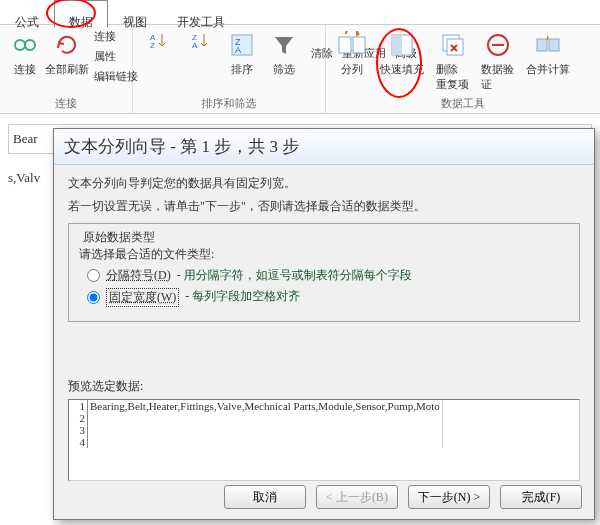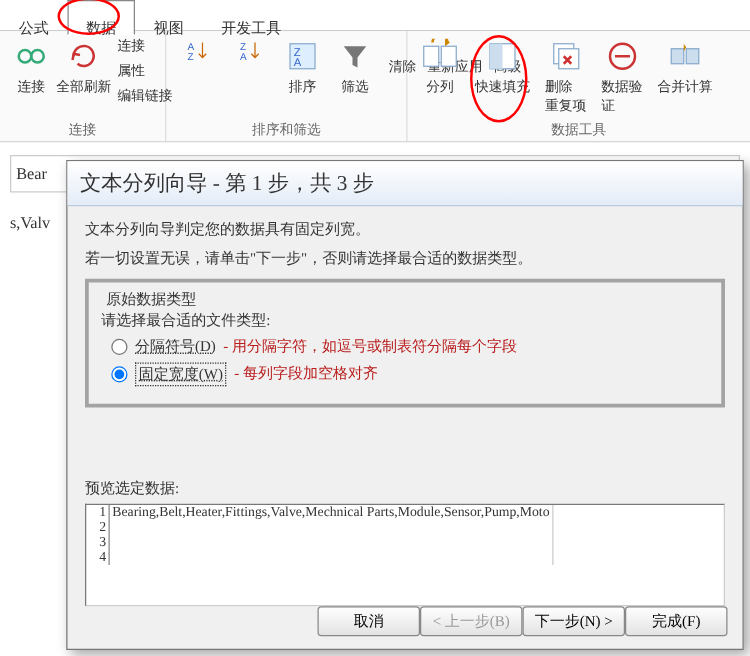--- a/index.html
+++ b/index.html
@@ -14,31 +14,31 @@
 .rbtn{display:flex;flex-direction:column;align-items:center;gap:1px;padding:2px 4px;cursor:pointer;min-width:30px}
 .rbtn.small{flex-direction:row;min-width:auto}
 .ricon{width:22px;height:22px;display:flex;align-items:center;justify-content:center}
 .ricon.big{width:32px;height:32px}
 .lbl{font-size:11px;white-space:nowrap;color:#333}
 svg{display:block}
 .sheet{background:#fff;padding:4px 8px;font-family:"SimSun";font-size:13px}
 .dialog{position:absolute;left:53px;top:128px;width:540px;height:390px;background:#f0f0f0;border:1px solid #777;box-shadow:4px 4px 10px rgba(0,0,0,.35);font-family:"SimSun";font-size:12px}
 .dlg-title{background:linear-gradient(#fff,#e4ecf7);padding:6px 10px;font-size:17px;border-bottom:1px solid #bcd}
 .dlg-body{padding:10px 14px}
-.fieldset{border:3px solid #a3a3a3;padding:6px 10px 10px;margin-top:8px}
+.fieldset{border:1px solid #a3a3a3;padding:6px 10px 10px;margin-top:8px}
 .fieldset-title{margin-top:-14px;background:#f0f0f0;display:inline-block;padding:0 4px}
 .radio-row{display:flex;gap:6px;margin:4px 0 4px 8px}
 .radio-row input{margin:0}
 .opt-label{text-decoration:underline dotted}
-.desc{color:#b91c1c}
+.desc{color:#14532d}
 .preview{border:1px inset #ccc;background:#fff;height:80px;overflow:auto;position:relative;margin-top:4px;font-family:"SimSun"}
 .preview table{border-collapse:collapse;font-size:11px}
 .preview td{border-right:1px solid #ccc;padding:0 2px;white-space:nowrap}
 .preview .rownum{width:14px;text-align:right;border-right:1px solid #888;padding-right:2px;color:#333}
-.dlg-buttons{position:absolute;bottom:10px;right:12px;display:flex;gap:0}
+.dlg-buttons{position:absolute;bottom:10px;right:12px;display:flex;gap:10px}
 .dlg-buttons button{min-width:82px;height:24px;font-family:"SimSun";font-size:12px;background:linear-gradient(#fefefe,#e3e3e3);border:1px solid #888;border-radius:3px;cursor:pointer}
 .dlg-buttons button:disabled{color:#999;cursor:default}
 .hscroll{width:100%;overflow-x:scroll}
 </style>
 </head>
 <body>
 
 <div class="tabs">
   <div class="tab">公式</div>
   <div class="tab active">数据</div>

